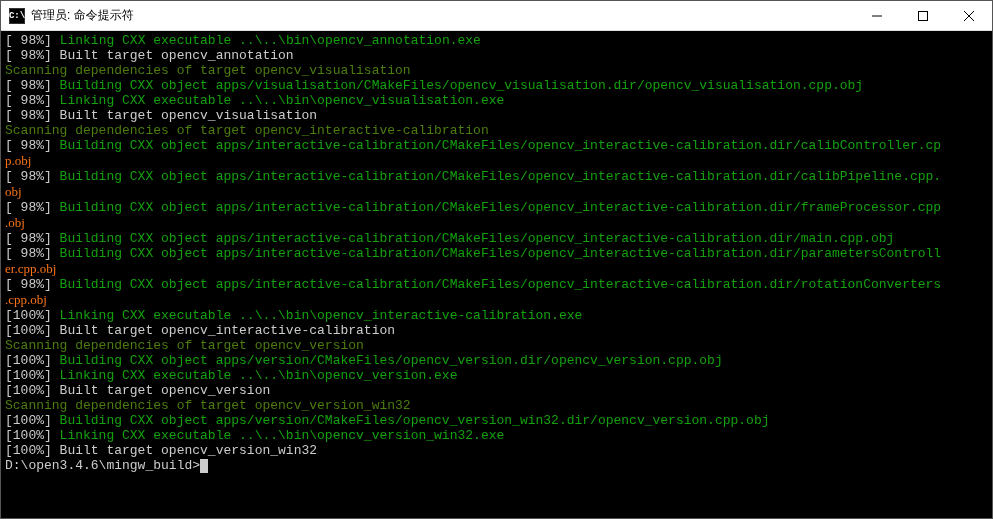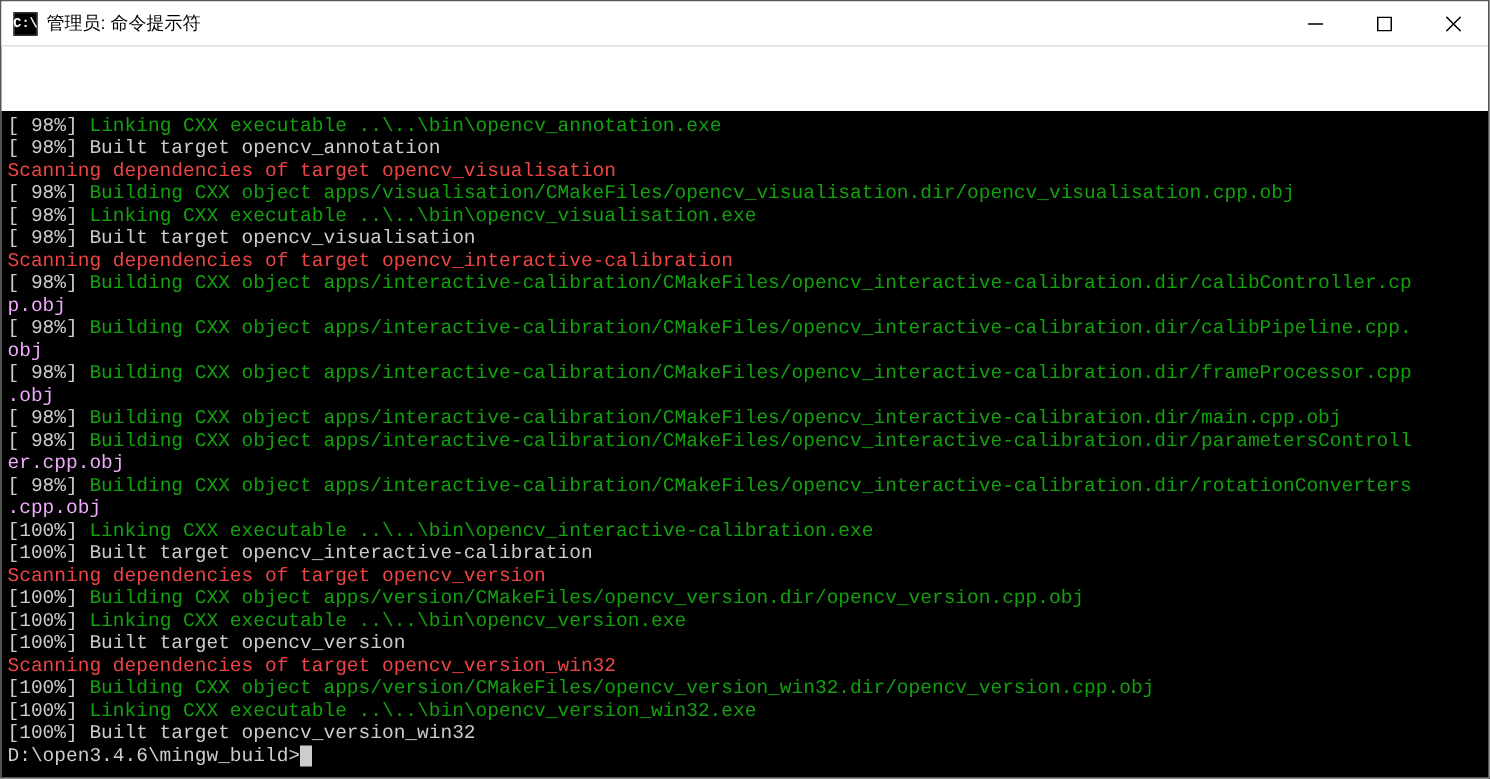--- a/index.html
+++ b/index.html
@@ -73,44 +73,43 @@
     .terminal {
       flex: 1;
       background: #000;
       color: #ccc;
       padding: 2px 0 2px 4px;
       overflow-y: auto;
       line-height: 15px;
       white-space: pre-wrap;
       word-break: break-all;
       position: relative;
-      margin-top: 43px;
     }
     .terminal::-webkit-scrollbar {
       width: 16px;
     }
     .terminal::-webkit-scrollbar-track {
       background: #f0f0f0;
     }
     .terminal::-webkit-scrollbar-thumb {
       background: #cdcdcd;
       border: 1px solid #a0a0a0;
     }
     .terminal::-webkit-scrollbar-button {
       background: #f0f0f0;
       height: 16px;
       border: 1px solid #ccc;
     }
     .line {
       display: block;
     }
     .green { color: #13a10e; }
-    .magenta { color: #ef4444; }
+    .magenta { color: #4d7c0f; }
     .white { color: #cccccc; }
-    .olive { color: #f0abfc; }
+    .olive { color: #f97316; font-family: Liberation Serif, serif; }
     .cursor {
       display: inline-block;
       width: 8px;
       height: 14px;
       background: #ccc;
       vertical-align: text-bottom;
       animation: blink 1s step-start infinite;
     }
     @keyframes blink {
       50% { opacity: 0; }

